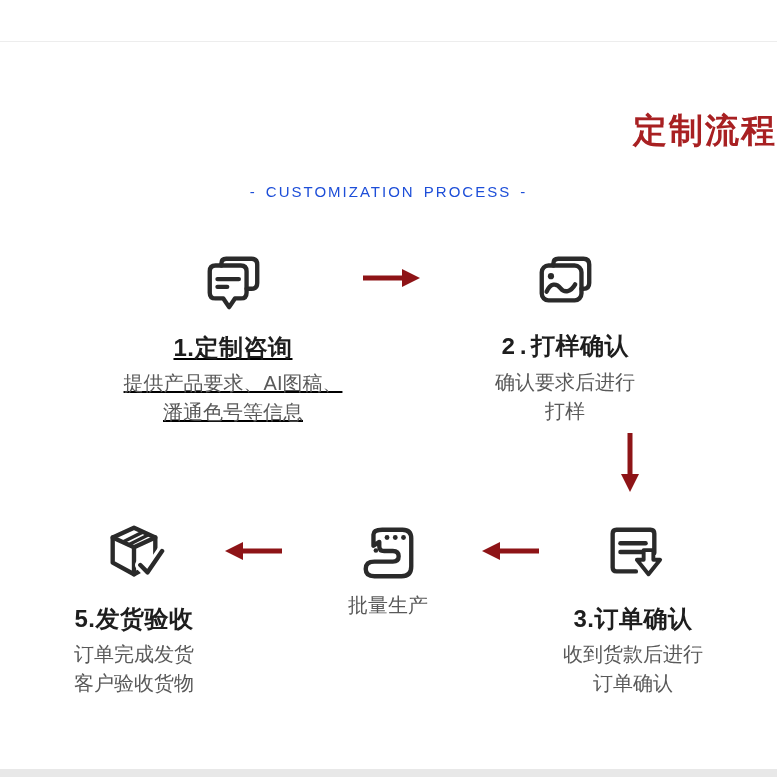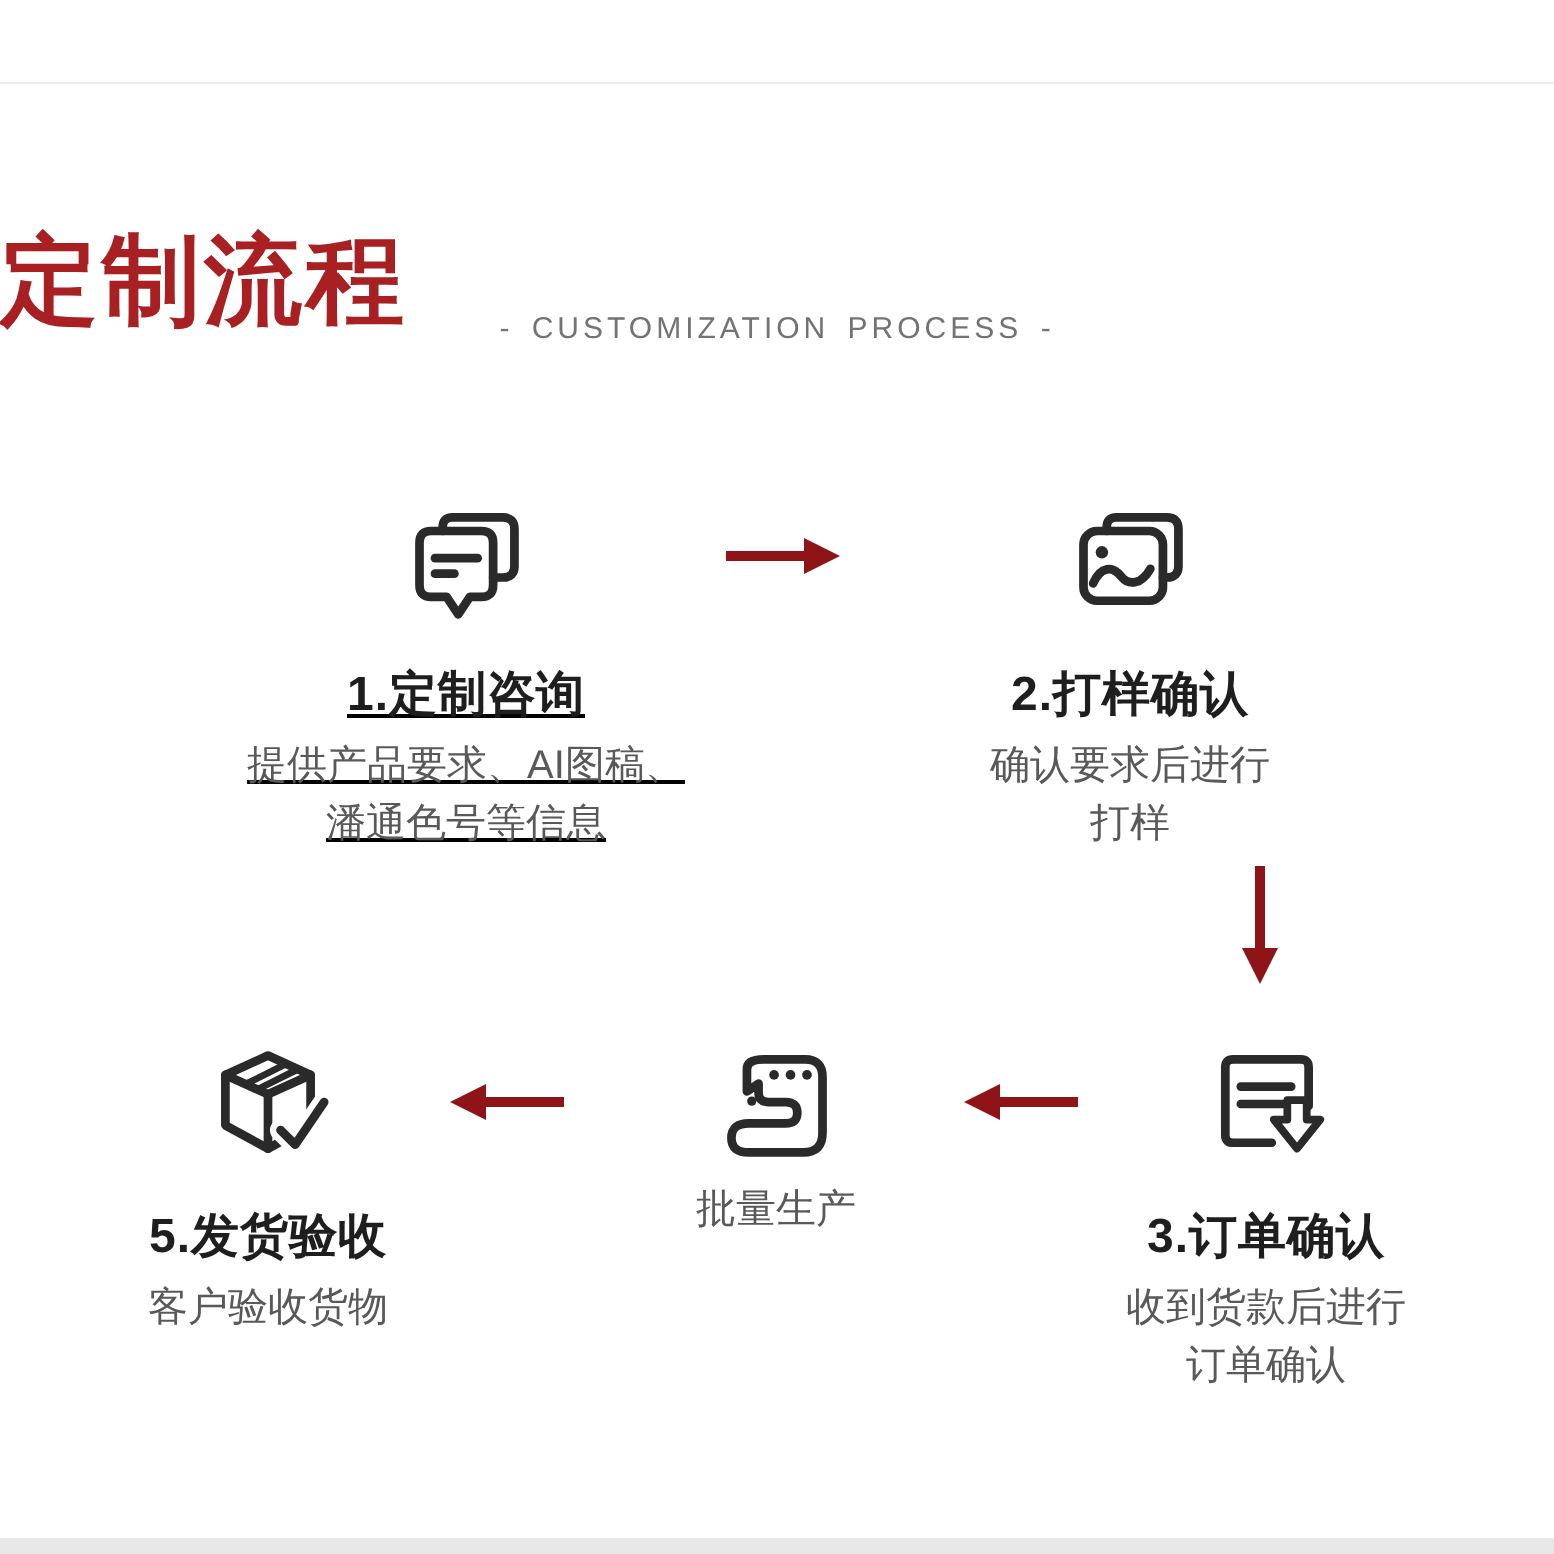--- a/index.html
+++ b/index.html
@@ -4,30 +4,30 @@
 <style>
   html,body{margin:0;padding:0;background:#fff;}
   .page{
     position:relative;width:777px;height:777px;background:#ffffff;overflow:hidden;
     font-family:"Liberation Sans","DejaVu Sans",sans-serif;
     --title-red:#a82022;--arrow-red:#8e1417;--step-title:#1e1e1e;--desc-gray:#595959;--icon-dark:#2a2a2a;
   }
   .top-divider{position:absolute;top:41px;left:0;right:0;height:1px;background:#ededed;}
   .bottom-strip{position:absolute;top:769px;left:0;right:0;height:8px;background:#e8e8e8;}
   .main-title{
-    position:absolute;top:102px;left:0;width:100%;text-align:left;
-    font-size:49px;font-weight:700;letter-spacing:2px;color:var(--title-red);line-height:56px;margin-top:11px;
+    position:absolute;top:102px;left:0;width:100%;text-align:right;
+    font-size:34px;font-weight:700;letter-spacing:2px;color:var(--title-red);line-height:56px;
   }
   .subtitle{
-    position:absolute;top:156px;left:0;width:100%;text-align:center;
-    font-size:15px;color:#737373;letter-spacing:2px;word-spacing:3px;line-height:18px;
+    position:absolute;top:183px;left:0;width:100%;text-align:center;
+    font-size:15px;color:#1d4ed8;letter-spacing:2px;word-spacing:3px;line-height:18px;
   }
   .step{position:absolute;width:244px;text-align:center;}
   .step-1{left:111px;top:249px;text-decoration:underline;}
-  .step-2{left:443px;top:249px;}
+  .step-2{left:443px;top:249px;font-family:Liberation Mono, monospace;}
   .step-3{left:511px;top:520px;}
   .step-4{left:266px;top:520px;}
   .step-5{left:12px;top:520px;}
   .icon-wrap{height:64px;display:flex;align-items:center;justify-content:center;}
   .icon-wrap svg{display:block;}
   .icon-stroke{stroke:var(--icon-dark);stroke-width:4.5;fill:none;stroke-linecap:round;stroke-linejoin:round;}
   .icon-fill{fill:var(--icon-dark);stroke:none;}
   .icon-white{stroke:#ffffff;fill:none;stroke-linecap:round;stroke-linejoin:round;}
   .step-title{margin-top:21px;font-size:24px;font-weight:700;color:var(--step-title);letter-spacing:0.5px;line-height:28px;}
   .step-desc{margin-top:7px;font-size:20px;color:var(--desc-gray);line-height:29px;}
@@ -147,19 +147,20 @@
         <path class="icon-stroke" d="M 10 17 L 32 27 L 54 17"></path>
         <path class="icon-stroke" d="M 32 27 V 55"></path>
         <path class="icon-stroke" style="stroke-width:3.5" d="M 41 11.5 L 21 21.5"></path>
         <path class="icon-stroke" style="stroke-width:3.5" d="M 46.5 14.5 L 26.5 24.5"></path>
         <path class="icon-white" style="stroke-width:11" d="M 38.5 45.5 L 46 53 L 61 31"></path>
         <path class="icon-stroke" d="M 38.5 45.5 L 46 53 L 61 31"></path>
       </svg>
     </div>
     <div class="step-title">5.发货验收</div>
     <div class="step-desc">
+      <div>订单完成发货</div>
       <div>客户验收货物</div>
     </div>
   </div>
 
   <div class="bottom-strip"></div>
 
 </div>
 
 </body></html>

